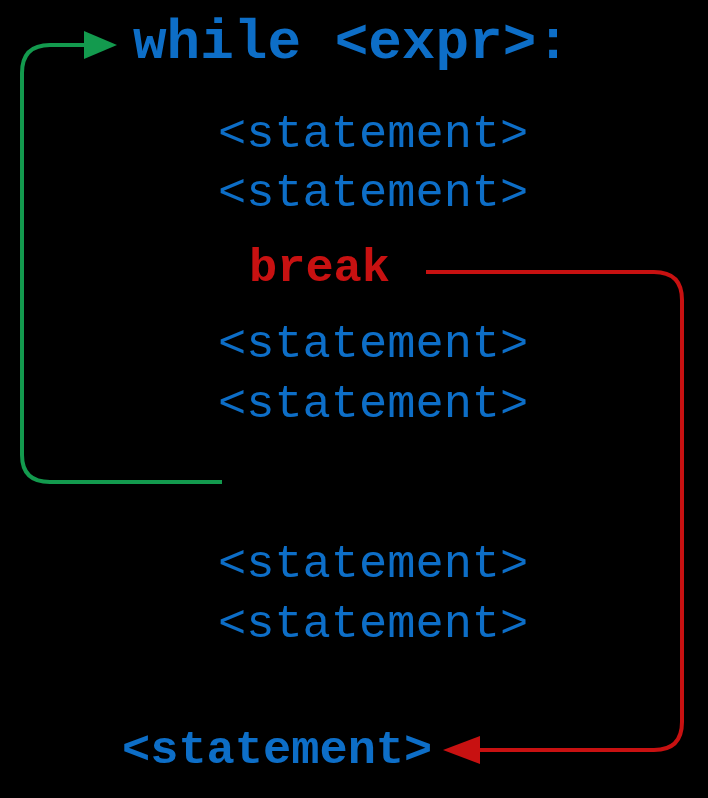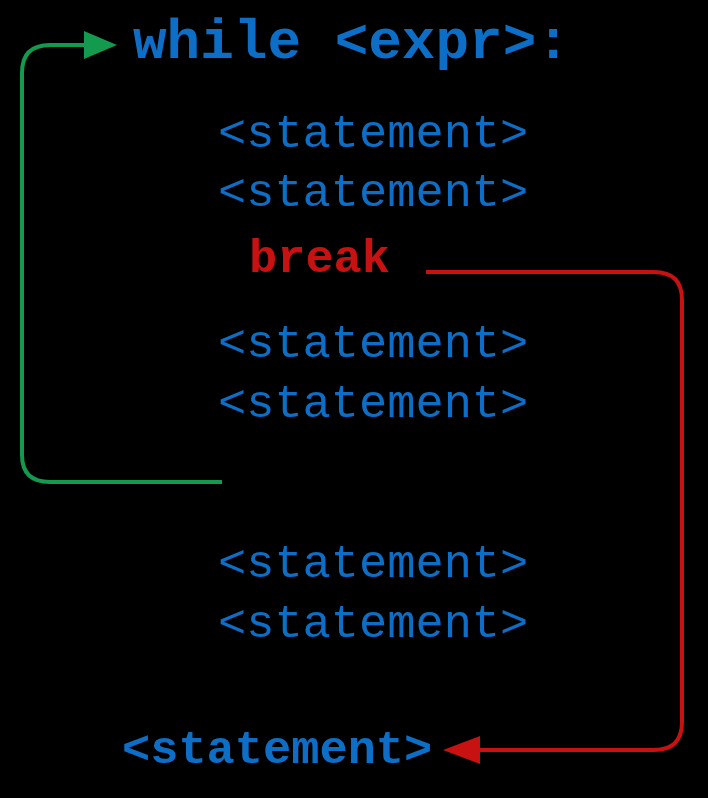--- a/index.html
+++ b/index.html
@@ -39,21 +39,21 @@
     color: var(--blue);
     font-size: 47px;
   }
   .bold { font-weight: bold; }
   .kw-break    { color: var(--red); }
   .kw-continue { color: var(--green); }
 
   .l0 { left: 133px; top: 15px; font-size: 56px; }
   .l1 { left: 218px; top: 111px; }
   .l2 { left: 218px; top: 170px; }
-  .l3 { left: 249px; top: 236px; }
+  .l3 { left: 249px; top: 245px; }
   .l4 { left: 218px; top: 321px; }
   .l5 { left: 218px; top: 381px; }
   .l6 { left: 257px; top: 459px; }
   .l7 { left: 218px; top: 541px; }
   .l8 { left: 218px; top: 601px; }
   .l9 { left: 122px; top: 727px; }
 </style>
 </head>
 <body>
 

